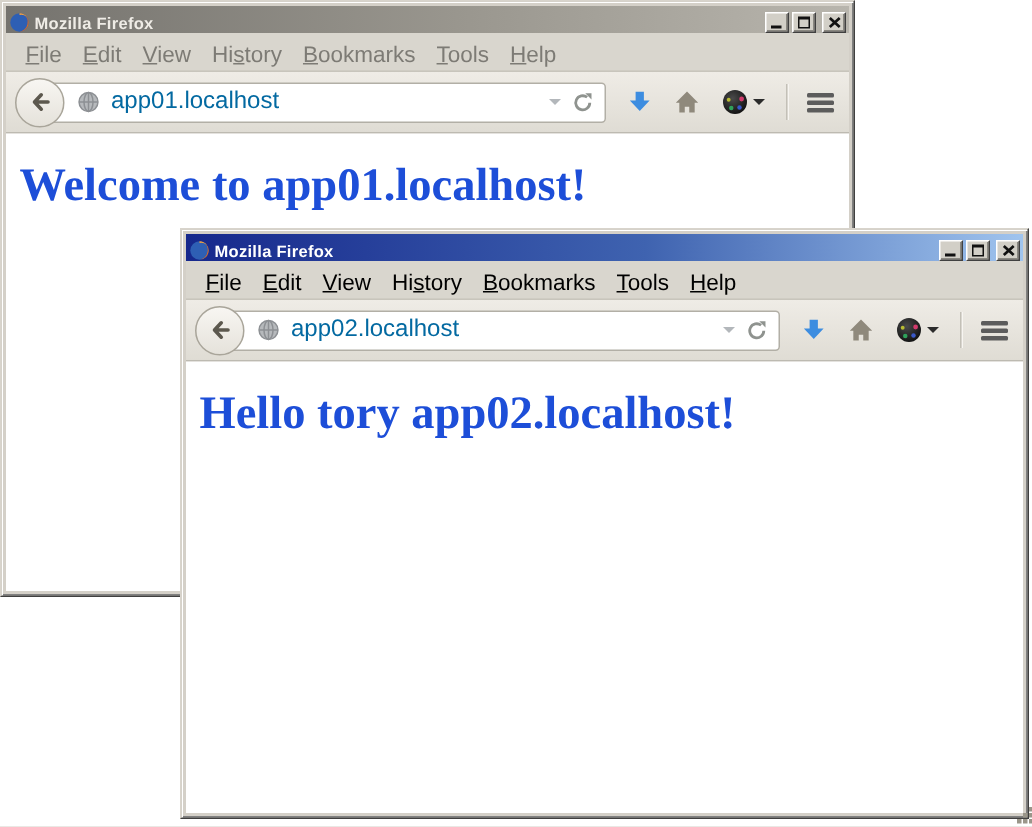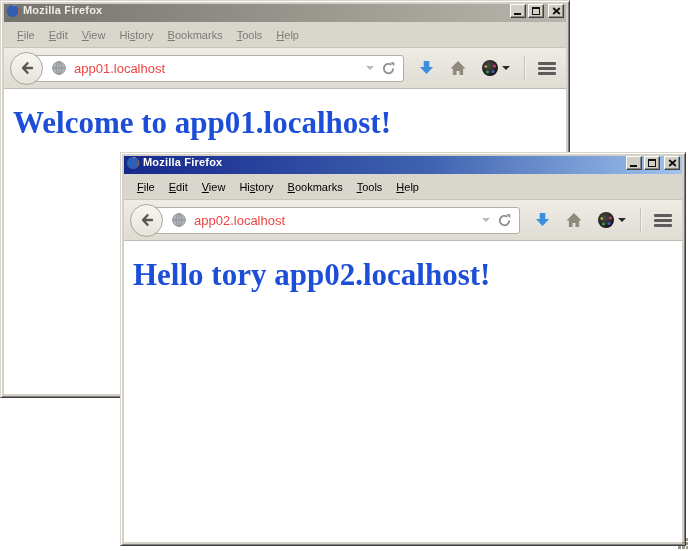--- a/index.html
+++ b/index.html
@@ -9,21 +9,21 @@
     -webkit-font-smoothing:antialiased;
   }
   
   .window{
     position:absolute;background:#d4d0c8;box-sizing:border-box;
     border:1px solid;border-color:#d8d4cc #404040 #404040 #d8d4cc;
     box-shadow:inset 1px 1px 0 #ffffff,inset -1px -1px 0 #808080;
     padding:3px;display:flex;flex-direction:column;
   }
   .titlebar{
-    height:18px;flex:0 0 18px;display:flex;align-items:flex-start;gap:3px;
+    height:18px;flex:0 0 18px;display:flex;align-items:flex-end;gap:3px;
     padding:0 2px;overflow:hidden;
   }
   .window.active .titlebar{background:linear-gradient(90deg,#16288c 0%,#3f63b0 55%,#a0c4ee 100%);}
   .window.inactive .titlebar{background:linear-gradient(90deg,#75736e 0%,#9a978f 55%,#b8b5ad 100%);}
   .ff-icon{width:14px;height:14px;flex:0 0 14px;display:inline-flex;}
   .title{
     flex:1;font-size:11px;font-weight:bold;color:#ffffff;
     white-space:nowrap;letter-spacing:.2px;
   }
   .window.inactive .title{color:#efece6;}
@@ -31,22 +31,22 @@
   .winbtn{
     width:16px;height:14px;background:#d2cfc7;position:relative;box-sizing:border-box;
     border:1px solid;border-color:#ffffff #404040 #404040 #ffffff;
     box-shadow:inset -1px -1px 0 #8a8881;display:flex;align-items:center;justify-content:center;
   }
   .winbtn.close{margin-left:2px;}
   .glyph-min{position:absolute;left:3px;bottom:2px;width:7px;height:2px;background:#111;}
   .glyph-max{position:absolute;left:3px;top:2px;width:8px;height:8px;border:1px solid #111;border-top-width:2px;box-sizing:border-box;}
   
   .menubar{
-    height:25px;flex:0 0 25px;display:flex;align-items:center;
-    background:#d9d6ce;padding:0 6px;font-size:11px;color:#000;
+    height:25px;flex:0 0 25px;display:flex;align-items:flex-end;
+    background:#d9d6ce;padding:0 6px;font-size:15px;color:#000;
   }
   .menu-item{padding:2px 7px;white-space:nowrap;cursor:default;}
   .menu-item u{text-decoration:underline;}
   .window.inactive .menu-item{color:#7d7b75;}
   
   .navbar{
     height:40px;flex:0 0 40px;display:flex;align-items:center;
     background:linear-gradient(#efece6,#dfdcd4);
     border-top:1px solid #c8c5bc;border-bottom:1px solid #bdbab1;
     padding:0 10px 0 6px;
@@ -56,21 +56,21 @@
     background:linear-gradient(#f8f6f2,#e5e2db);
     border:1px solid #a9a59a;box-sizing:border-box;
     display:flex;align-items:center;justify-content:center;
   }
   .urlbar{
     flex:1;height:27px;margin-left:-17px;box-sizing:border-box;
     background:#fff;border:1px solid #b2afa6;border-radius:3px;
     display:flex;align-items:center;gap:7px;padding:0 7px 0 24px;min-width:0;
   }
   .url-text{
-    flex:1;font-size:13px;color:#ef4444;white-space:nowrap;overflow:hidden;
+    flex:1;font-size:16px;color:#0369a1;white-space:nowrap;overflow:hidden;
   }
   .nav-icon{flex:0 0 auto;display:inline-flex;align-items:center;justify-content:center;}
   .after-url{margin-left:14px;}
   .addon-group{display:inline-flex;align-items:center;gap:3px;margin-left:14px;}
   .caret{width:0;height:0;border-left:4px solid transparent;border-right:4px solid transparent;border-top:4px solid #2b2b2b;}
   .urlbar .caret{border-top-color:#b3b7bb;}
   .toolbar-sep{width:1px;height:24px;background:#c3c0b7;box-shadow:1px 0 0 #f7f5f1;margin-left:14px;}
   .hamburger{
     width:18px;height:13px;margin-left:13px;position:relative;flex:0 0 18px;
   }

